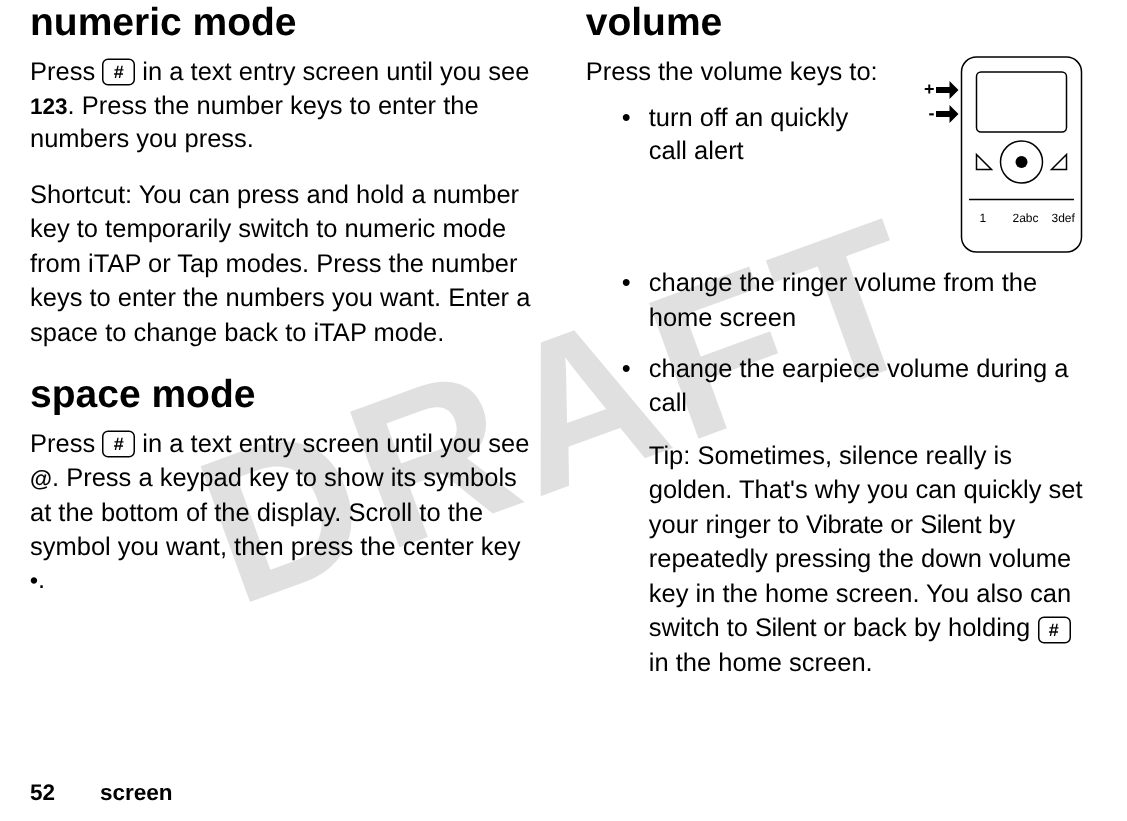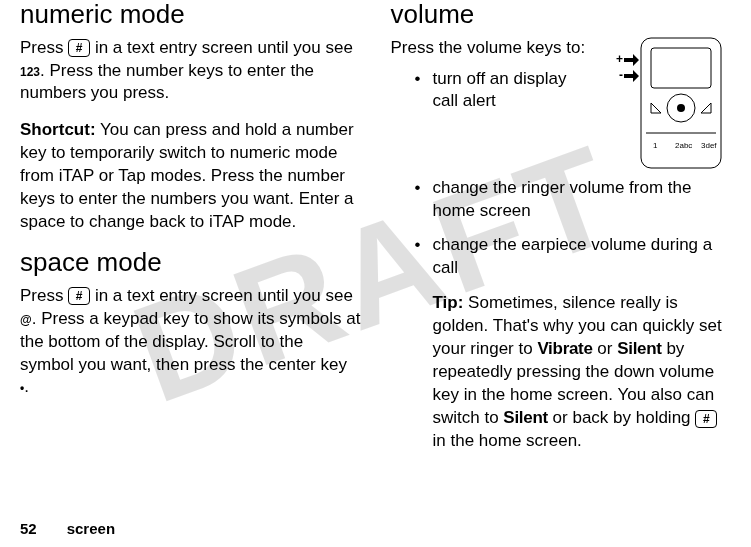--- a/index.html
+++ b/index.html
@@ -19,58 +19,58 @@
   .page {
     position: relative;
     width: 751px;
     height: 547px;
     padding: 0 20px;
     display: flex;
     gap: 30px;
     z-index: 1;
   }
   .col { flex: 1; display: flex; flex-direction: column; }
-  h2 { font-size: 26px; font-weight: normal; margin-bottom: 8px; line-height: 1.1; }
+  h2 { font-size: 26px; font-weight: bold; margin-bottom: 8px; line-height: 1.1; }
   p { font-size: 17px; line-height: 1.35; margin-bottom: 14px; }
   .key {
     display: inline-flex;
     align-items: center;
     justify-content: center;
     border: 1.5px solid #000;
     border-radius: 4px;
     min-width: 22px;
     height: 18px;
     font-size: 12px;
     font-weight: bold;
     padding: 0 3px;
     vertical-align: middle;
     line-height: 1;
   }
-  .iconglyph { font-weight: bold; font-size: 12px; margin-top: 11px; }
+  .iconglyph { font-weight: bold; font-size: 15px; margin-top: 11px; }
   .bullet-list { list-style: none; padding-left: 24px; }
   .bullet-list li { position: relative; font-size: 17px; line-height: 1.35; margin-bottom: 12px; padding-left: 18px; }
   .bullet-list li::before {
     content: "•";
     position: absolute;
     left: 0;
     top: 0;
   }
   .tip { font-size: 17px; line-height: 1.35; padding-left: 42px; }
   .footer {
     position: absolute;
     bottom: 10px;
     left: 20px;
     font-size: 15px;
     font-weight: bold;
   }
   .footer .pn { margin-right: 30px; margin-top: 20px; }
   .volhead-row { display: flex; align-items: flex-start; gap: 24px; }
   .volhead-row .voltext { flex: 1; }
   .phone-illustration { flex: 0 0 auto; margin-top: -4px; }
-  .bold { font-weight: bold; }
+  .bold { font-weight: normal; }
   .condensed { font-family: "Arial Narrow", Arial, sans-serif; letter-spacing: -0.3px; }
 </style>
 </head>
 <body>
 
 <div class="watermark">DRAFT</div>
 
 <div class="page">
 
   <div class="col">
@@ -87,21 +87,21 @@
     </p>
   </div>
 
   <div class="col">
     <h2>volume</h2>
 
     <div class="volhead-row">
       <div class="voltext">
         <p style="margin-bottom:8px;">Press the volume keys to:</p>
         <ul class="bullet-list">
-          <li>turn off an display call alert</li>
+          <li>turn off an quickly call alert</li>
         </ul>
       </div>
       <div class="phone-illustration">
         <svg width="120" height="140" viewBox="0 0 120 140">
           <rect x="30" y="5" width="80" height="130" rx="10" fill="none" stroke="#000" stroke-width="1"></rect>
           <rect x="40" y="15" width="60" height="40" rx="3" fill="none" stroke="#000" stroke-width="1"></rect>
           <circle cx="70" cy="75" r="14" fill="none" stroke="#000" stroke-width="1"></circle>
           <circle cx="70" cy="75" r="4" fill="#000"></circle>
           <path d="M40 70 L50 80 L40 80 Z" fill="none" stroke="#000"></path>
           <path d="M100 70 L90 80 L100 80 Z" fill="none" stroke="#000"></path>

